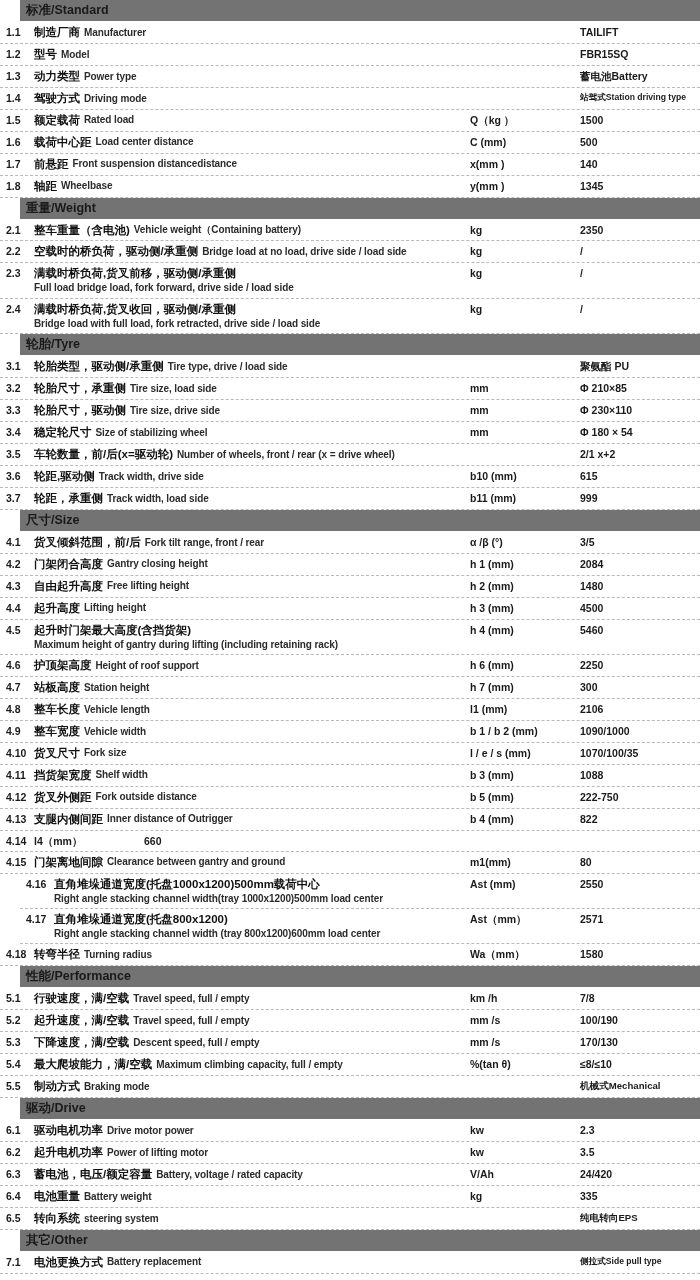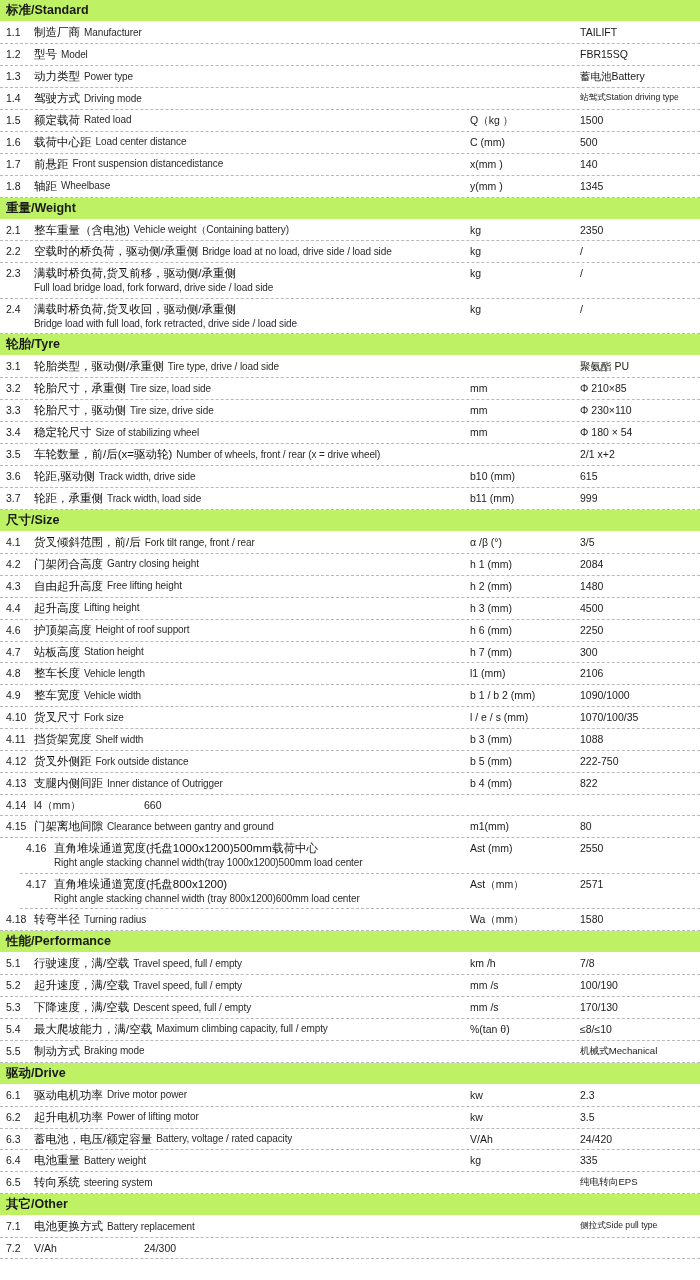--- a/index.html
+++ b/index.html
@@ -12,37 +12,39 @@
     font-family: "Liberation Sans", "DejaVu Sans", sans-serif;
     color: #1a1a1a;
     -webkit-font-smoothing: antialiased;
   }
   .sheet {
     width: 700px;
     position: relative;
   }
   
   .section-row {
-    background: #bef264;
+    background: #737373;
     height: 22px;
     display: flex;
     align-items: center;
     padding: 0 6px;
     font-size: 12.5px;
     font-weight: bold;
     color: #1a1a1a;
     border-bottom: 1px solid #ffffff;
+    margin-left: 20px;
   }
   
   .row {
     display: flex;
     align-items: stretch;
     min-height: 21px;
     border-bottom: 1px dashed #b9b9b9;
     padding: 0;
+    font-weight: bold;
   }
   .row.tall { min-height: 34px; margin-left: 20px; }
   .c-num {
     width: 34px;
     flex: 0 0 34px;
     font-size: 10.5px;
     padding: 4px 0 3px 6px;
     white-space: nowrap;
     line-height: 1.25;
   }
@@ -294,20 +296,29 @@
     <div class="row">
       <div class="c-num">4.4</div>
       <div class="c-label">
         <span class="lab-cn">起升高度</span>
         <span class="lab-en">Lifting height</span>
       </div>
       <div class="c-unit">h 3 (mm)</div>
       <div class="c-val">4500</div>
     </div>
     <div class="row">
+      <div class="c-num">4.5</div>
+      <div class="c-label">
+        <span class="lab-cn">起升时门架最大高度(含挡货架)</span>
+        <span class="lab-en">Maximum height of gantry during lifting (including retaining rack)</span>
+      </div>
+      <div class="c-unit">h 4 (mm)</div>
+      <div class="c-val">5460</div>
+    </div>
+    <div class="row">
       <div class="c-num">4.6</div>
       <div class="c-label">
         <span class="lab-cn">护顶架高度</span>
         <span class="lab-en">Height of roof support</span>
       </div>
       <div class="c-unit">h 6 (mm)</div>
       <div class="c-val">2250</div>
     </div>
     <div class="row">
       <div class="c-num">4.7</div>

